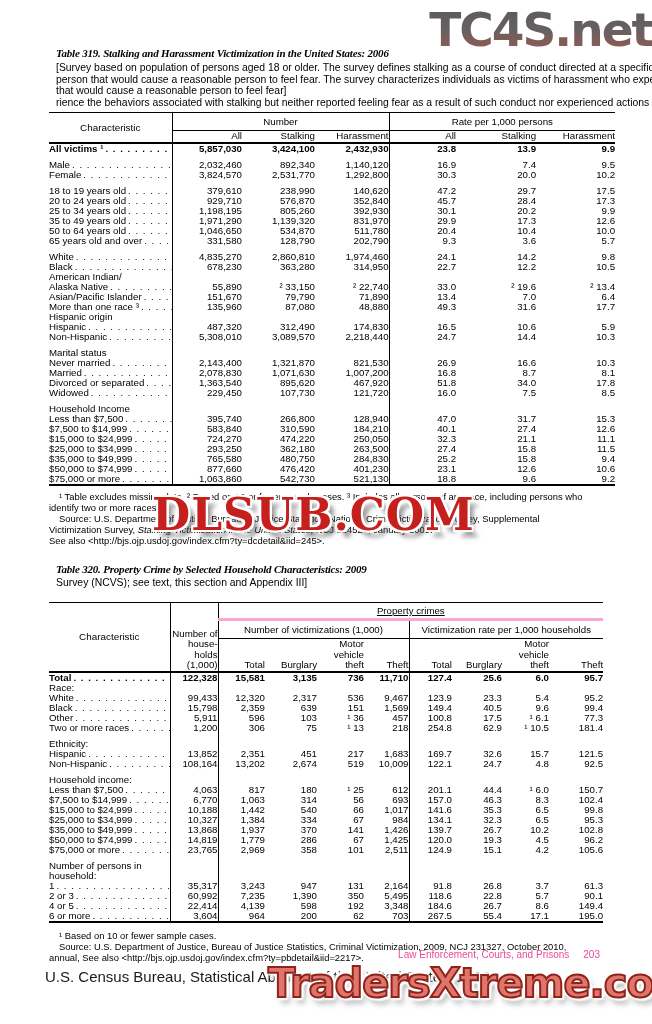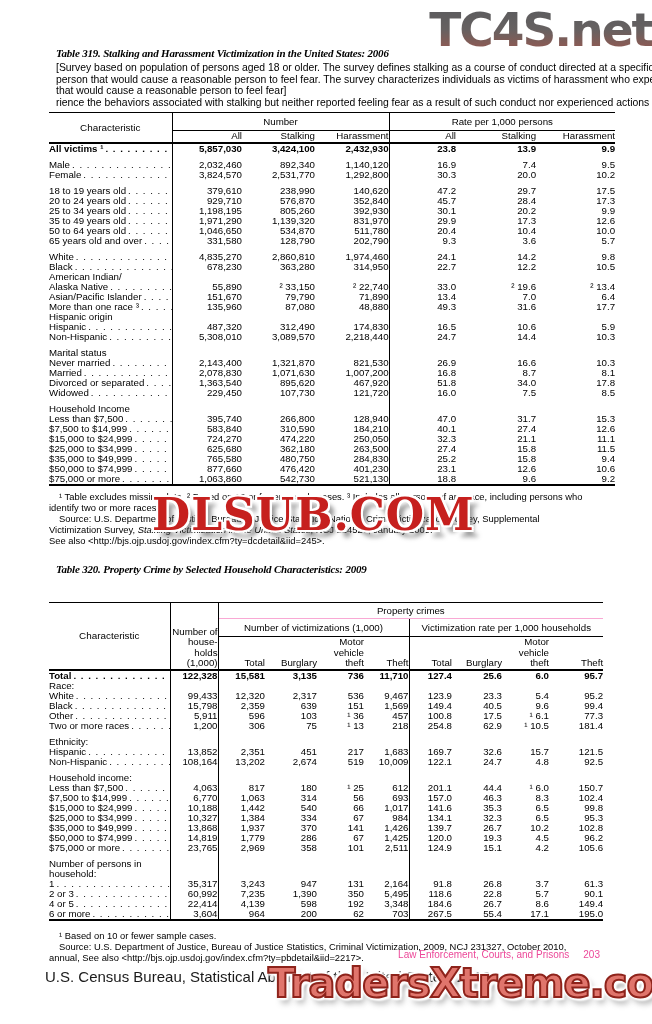--- a/index.html
+++ b/index.html
@@ -14,21 +14,21 @@
             font-size:10.4px;line-height:11.6px;}
   .tbl-note div{white-space:nowrap;}
 
   
   table.stat{position:absolute;border-collapse:collapse;table-layout:fixed;
              font-size:9.7px;border-top:1px solid #000;border-bottom:2px solid #000;}
   table.stat th{font-weight:normal;padding:0;}
   table.stat td{padding:0;vertical-align:bottom;line-height:10px;}
   th.char{text-align:center;vertical-align:middle;font-size:9.9px;}
   th.grp{text-align:center;border-bottom:1px solid #000;height:17px;vertical-align:middle;}
-  th.pc{text-align:center;border-bottom:1px solid #f9a8d4;height:15px;vertical-align:middle;}
+  th.pc{text-align:center;border-bottom:3px solid #f9a8d4;height:15px;vertical-align:middle;text-decoration:underline;}
   th.sub{text-align:right;padding:0 3px 2px 0;vertical-align:bottom;line-height:10.5px;}
   th.hh{text-align:right;padding:0 3px 2px 0;vertical-align:bottom;line-height:10.5px;}
   .vr{border-right:1px solid #000;}
   .hdrline{border-bottom:2px solid #000;}
   td.num{text-align:right;padding-right:3px;}
   td.lblcell{overflow:hidden;}
   .lblwrap{display:flex;align-items:flex-end;overflow:hidden;}
   .lbl{white-space:nowrap;}
   .dots{flex:1;overflow:hidden;white-space:nowrap;padding-left:2px;letter-spacing:1px;}
   .dots::after{content:" . . . . . . . . . . . . . . . . . . . . . . . . . . . . . . . . . .";}
@@ -484,21 +484,21 @@
         <td class="num c4">21.1</td>
         <td class="num c5">11.1</td>
       </tr>
       <tr>
         <td class="lblcell vr ind1">
           <div class="lblwrap">
             <span class="lbl">$25,000 to $34,999</span>
             <span class="dots"></span>
           </div>
         </td>
-        <td class="num c0">625,680</td>
+        <td class="num c0">293,250</td>
         <td class="num c1">362,180</td>
         <td class="num c2 vr">263,500</td>
         <td class="num c3">27.4</td>
         <td class="num c4">15.8</td>
         <td class="num c5">11.5</td>
       </tr>
       <tr>
         <td class="lblcell vr ind1">
           <div class="lblwrap">
             <span class="lbl">$35,000 to $49,999</span>
@@ -547,20 +547,21 @@
   <div class="ind">¹ Table excludes missing data. ² Based on 10 or fewer sample cases. ³ Includes all persons of any race, including persons who</div>
   <div>identify two or more races.</div>
   <div class="ind">Source: U.S. Department of Justice, Bureau of Justice Statistics, National Crime Victimization Survey, Supplemental</div>
   <div><span>Victimization Survey, </span><span class="it">Stalking Victimization in the United States</span><span>, NCJ 224527, January 2009.</span></div>
   <div>See also &lt;http://bjs.ojp.usdoj.gov/index.cfm?ty=dcdetail&amp;iid=245&gt;.</div>
 </div>
 
 <h1 class="tbl-title" style="top:556px;">Table 320. Property Crime by Selected Household Characteristics: 2009</h1>
 
 <div class="tbl-note" style="top:577px;">
+  <div>Survey (NCVS); see text, this section and Appendix III]</div>
 </div>
 
 <table class="stat" id="t320">
   <colgroup>
     <col style="width:121px">
       <col style="width:48px">
       <col style="width:47px">
       <col style="width:52px">
       <col style="width:47px">
       <col style="width:45px">

